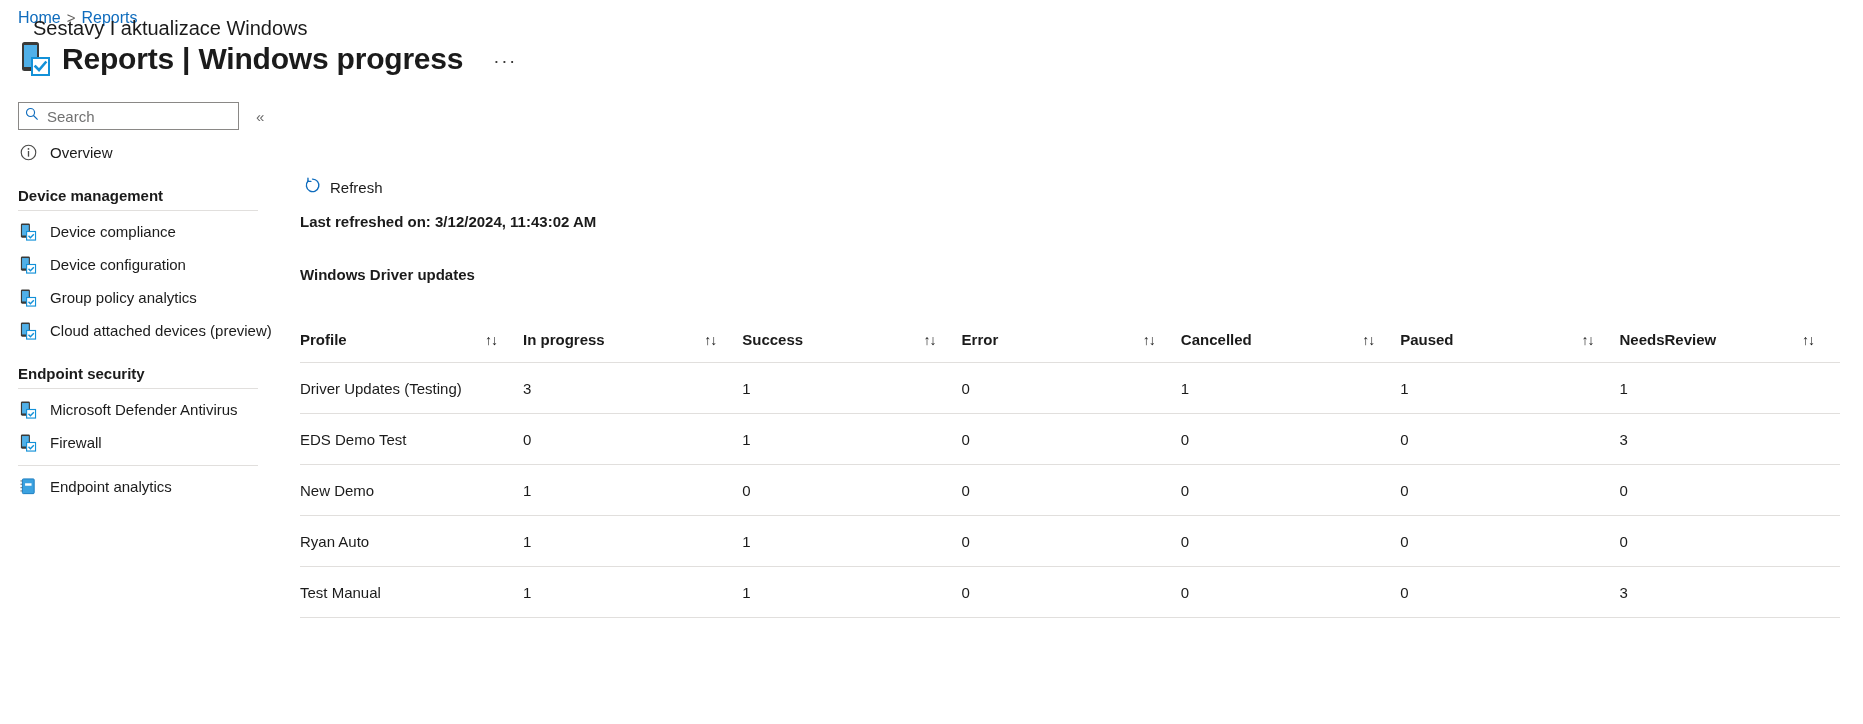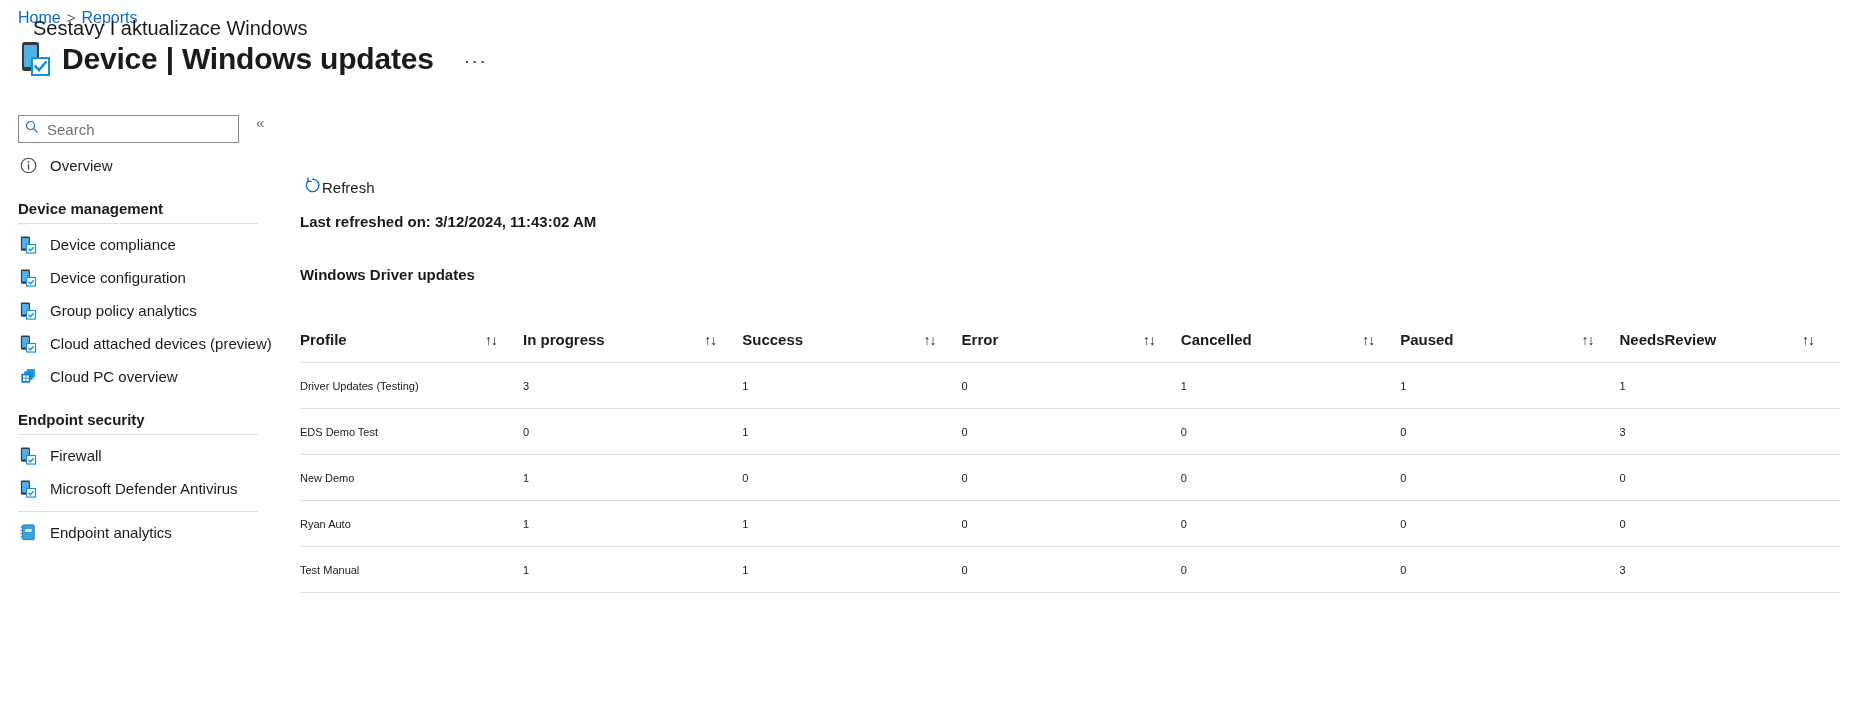--- a/index.html
+++ b/index.html
@@ -84,21 +84,20 @@
     align-items: center;
     padding: 6px 0 0 18px;
   }
   .search-box {
     width: 221px; height: 28px;
     border: 1px solid #8a8886;
     background: #fff;
     display: flex;
     align-items: center;
     padding: 0 6px;
-    margin-top: 13px;
   }
   .search-box svg { flex: 0 0 auto; }
   .search-input {
     border: none; outline: none;
     font-size: 15px;
     font-family: "Liberation Sans", sans-serif;
     color: #323130;
     width: 100%;
     margin-left: 6px;
     background: transparent;
@@ -156,21 +155,21 @@
   .refresh-btn {
     display: inline-flex;
     align-items: center;
     margin: 78px 0 0 24px;
     cursor: pointer;
     padding: 3px 4px;
   }
   .refresh-btn .label {
     font-size: 15px;
     color: #1b1b1b;
-    margin-left: 1px;
+    margin-left: 9px;
   }
   .last-refreshed {
     margin: 12px 16px 0 24px;
     font-size: 15px;
     font-weight: 700;
     color: #1b1b1b;
   }
   .section-title {
     margin: 36px 0 0 24px;
     font-size: 15px;
@@ -206,21 +205,21 @@
     padding-right: 26px;
   }
   .sort-ico {
     color: #1b1b1b;
     font-size: 14px;
     letter-spacing: -1px;
     cursor: pointer;
     flex: 0 0 auto;
   }
   table.grid td {
-    font-size: 11px;
+    font-size: 15px;
     color: #1b1b1b;
     padding: 17px 0 16px 0;
     border-bottom: 1px solid #e1dfdd;
     white-space: nowrap;
   }
   table.grid tr:last-child td { border-bottom: 1px solid #e1dfdd; }
   .col-profile { width: 182px; }
   .col-num { width: 179px; }
   .col-last { width: 180px; }
 </style>
@@ -234,21 +233,21 @@
 
 <div class="title-row">
   <span class="page-icon">
     <svg width="34" height="40" viewBox="0 0 34 40">
       <rect x="4" y="3" width="17" height="29" rx="2.5" fill="#3a3a38"></rect>
       <rect x="6" y="6" width="13" height="22" fill="#50b0e8"></rect>
       <rect x="14" y="19" width="17" height="17" fill="#ffffff" stroke="#1391d8" stroke-width="2"></rect>
       <path d="M17.5 27.5 L21 31 L27.5 23.5" fill="none" stroke="#1391d8" stroke-width="2.6" stroke-linecap="square"></path>
     </svg>
   </span>
-  <span class="page-title">Device | Windows updates</span>
+  <span class="page-title">Reports | Windows progress</span>
   <span class="title-ellipsis">···</span>
 </div>
 
 <div class="sidebar">
 
   <div class="search-row">
     <div class="search-box">
       <span>
         <svg width="14" height="14" viewBox="0 0 16 16">
           <circle cx="6.3" cy="6.3" r="4.6" fill="none" stroke="#0f6cbd" stroke-width="1.3"></circle>
@@ -318,62 +317,46 @@
       <svg width="19" height="19" viewBox="0 0 20 20">
         <rect x="2" y="1.5" width="9.5" height="15" rx="1.4" fill="#3a3a38"></rect>
         <rect x="3.2" y="3.2" width="7.1" height="11" fill="#50b0e8"></rect>
         <rect x="8" y="10" width="9.4" height="9" fill="#ffffff" stroke="#1391d8" stroke-width="1.2"></rect>
         <path d="M10 14.5 L12 16.6 L15.6 12.8" fill="none" stroke="#1391d8" stroke-width="1.5"></path>
       </svg>
     </span>
     <span>Cloud attached devices (preview)</span>
   </div>
 
-  <div class="nav-item">
-    <span class="ico">
-      <svg width="19" height="19" viewBox="0 0 20 20">
-        <rect x="8" y="2" width="9" height="9" rx="1" fill="#2f9be0"></rect>
-        <rect x="5.5" y="4.5" width="9" height="9" rx="1" fill="#1b8ddb"></rect>
-        <rect x="2.5" y="7" width="9.5" height="9.5" rx="1" fill="#0f7ac7"></rect>
-        <g fill="#ffffff">
-          <rect x="4.3" y="8.8" width="2.6" height="2.6"></rect>
-          <rect x="7.7" y="8.8" width="2.6" height="2.6"></rect>
-          <rect x="4.3" y="12.2" width="2.6" height="2.6"></rect>
-          <rect x="7.7" y="12.2" width="2.6" height="2.6"></rect>
-        </g>
-      </svg>
-    </span>
-    <span>Cloud PC overview</span>
-  </div>
 
   <div class="nav-section">Endpoint security</div>
   <div class="nav-rule"></div>
 
   <div class="nav-item">
     <span class="ico">
       <svg width="19" height="19" viewBox="0 0 20 20">
         <rect x="2" y="1.5" width="9.5" height="15" rx="1.4" fill="#3a3a38"></rect>
         <rect x="3.2" y="3.2" width="7.1" height="11" fill="#50b0e8"></rect>
         <rect x="8" y="10" width="9.4" height="9" fill="#ffffff" stroke="#1391d8" stroke-width="1.2"></rect>
         <path d="M10 14.5 L12 16.6 L15.6 12.8" fill="none" stroke="#1391d8" stroke-width="1.5"></path>
       </svg>
     </span>
-    <span>Firewall</span>
+    <span>Microsoft Defender Antivirus</span>
   </div>
 
   <div class="nav-item">
     <span class="ico">
       <svg width="19" height="19" viewBox="0 0 20 20">
         <rect x="2" y="1.5" width="9.5" height="15" rx="1.4" fill="#3a3a38"></rect>
         <rect x="3.2" y="3.2" width="7.1" height="11" fill="#50b0e8"></rect>
         <rect x="8" y="10" width="9.4" height="9" fill="#ffffff" stroke="#1391d8" stroke-width="1.2"></rect>
         <path d="M10 14.5 L12 16.6 L15.6 12.8" fill="none" stroke="#1391d8" stroke-width="1.5"></path>
       </svg>
     </span>
-    <span>Microsoft Defender Antivirus</span>
+    <span>Firewall</span>
   </div>
 
   <div class="nav-rule"></div>
 
   <div class="nav-item">
     <span class="ico">
       <svg width="19" height="19" viewBox="0 0 20 20">
         <g fill="#8a8886">
           <rect x="1.5" y="3.5" width="2.4" height="1.3"></rect>
           <rect x="1.5" y="7" width="2.4" height="1.3"></rect>

